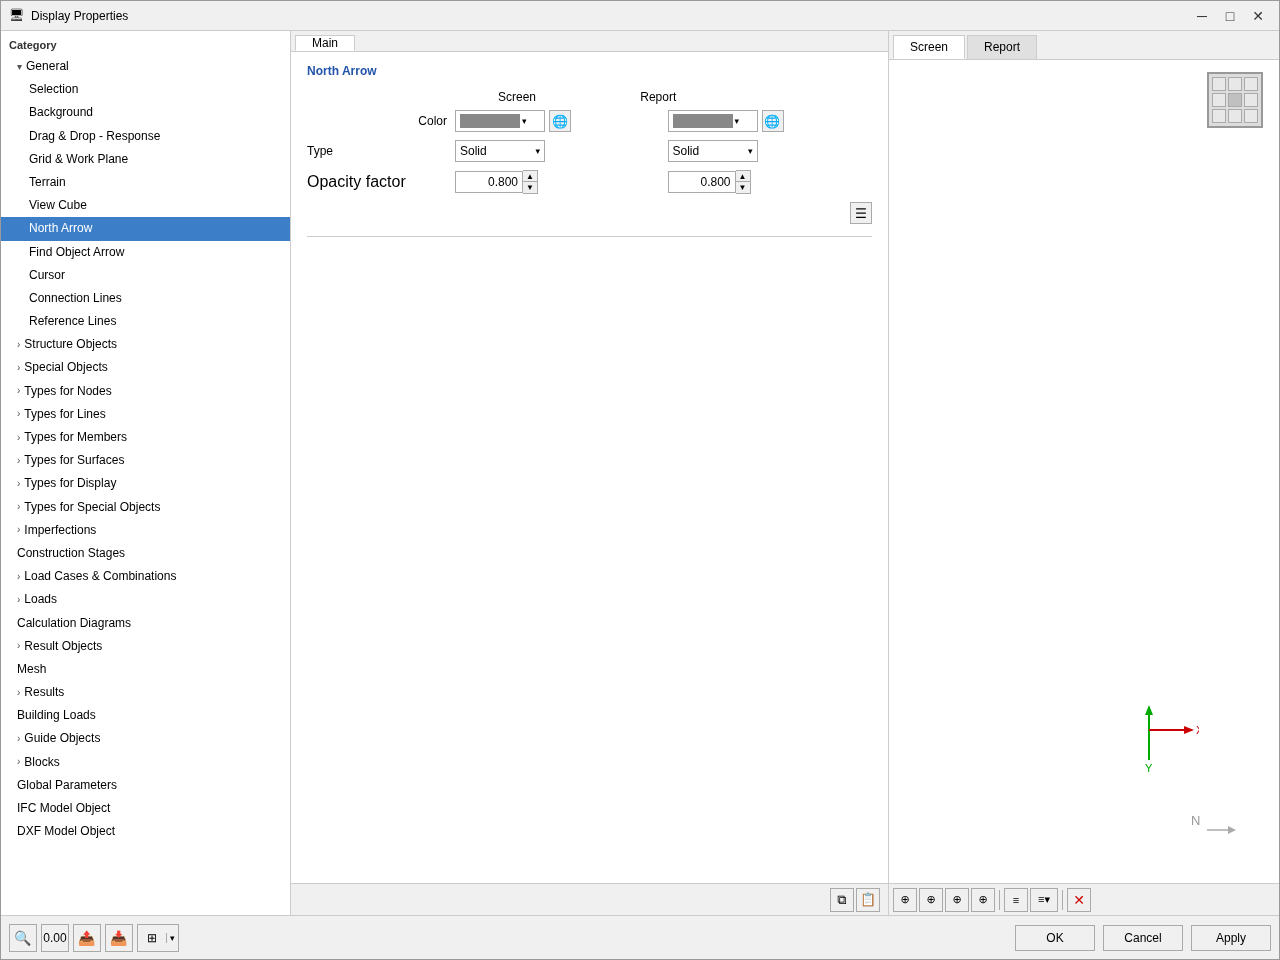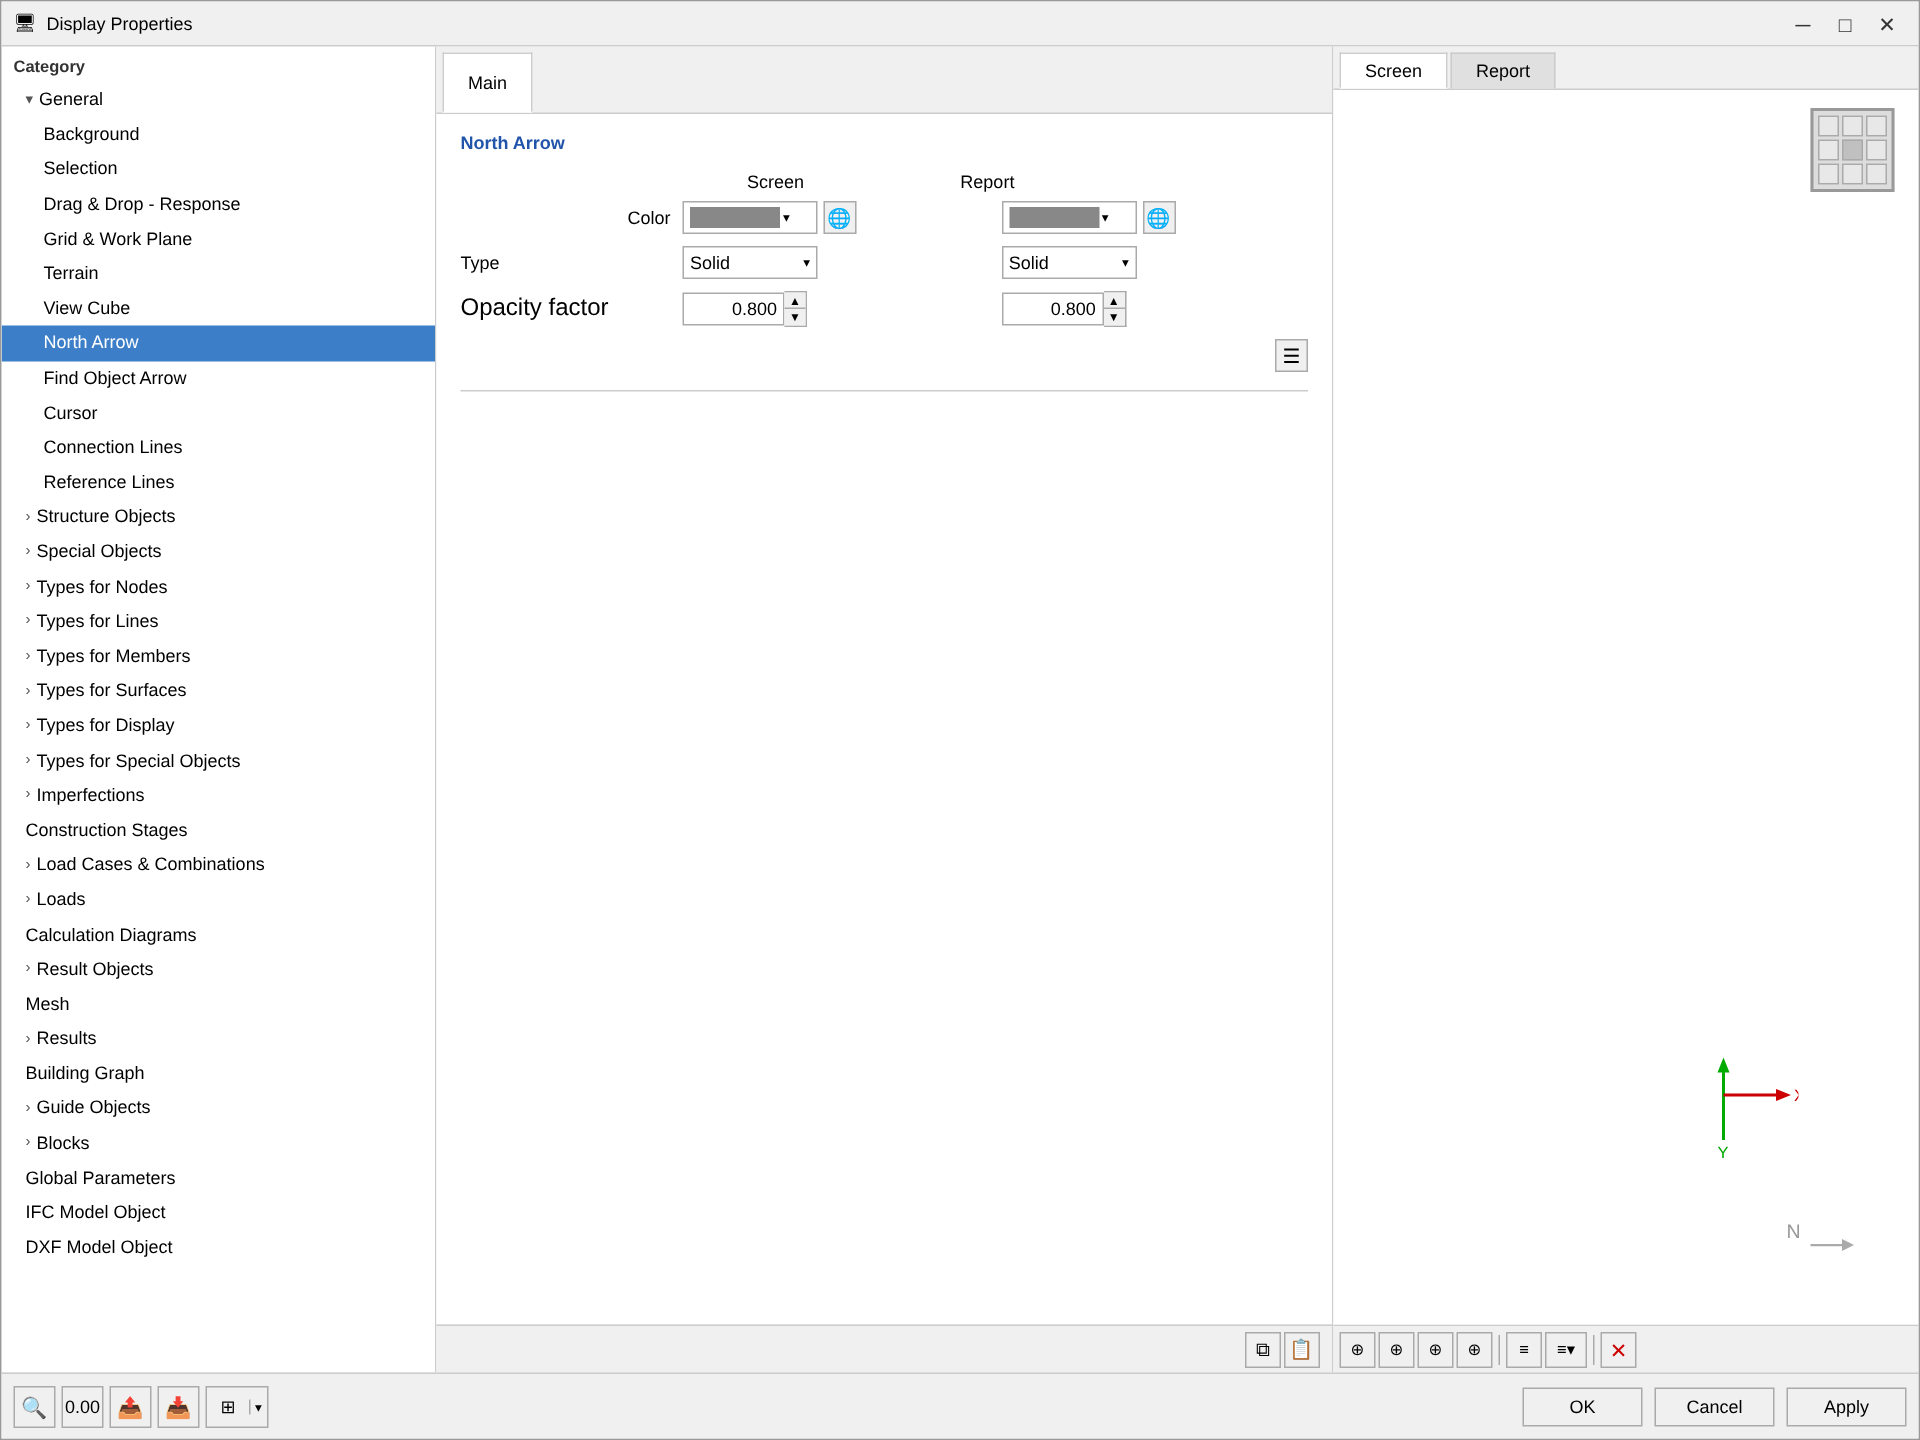--- a/index.html
+++ b/index.html
@@ -19,21 +19,21 @@
     .left-panel { width: 290px; background: #fff; border-right: 1px solid #ccc; overflow-y: auto; padding: 4px 0; }
     .category-label { font-weight: bold; font-size: 11px; padding: 4px 8px; color: #333; }
     .tree-item { padding: 2px 8px 2px 16px; cursor: pointer; display: flex; align-items: center; font-size: 12px; line-height: 1.6; }
     .tree-item.selected { background: #3c7ec7; color: white; }
     .tree-item.indent1 { padding-left: 28px; }
     .tree-item .arrow { margin-right: 4px; font-size: 10px; color: #555; }
 
     
     .middle-panel { flex: 1; display: flex; flex-direction: column; background: #f5f5f5; border-right: 1px solid #ccc; }
     .tab-bar { background: #f0f0f0; border-bottom: 1px solid #ccc; display: flex; padding: 4px 4px 0; }
-    .tab { padding: 12px 16px; border: 1px solid #ccc; border-bottom: none; background: #e0e0e0; cursor: pointer; font-size: 12px; margin-right: 2px; }
+    .tab { padding: 0 16px; border: 1px solid #ccc; border-bottom: none; background: #e0e0e0; cursor: pointer; font-size: 12px; margin-right: 2px; }
     .tab.active { background: #fff; border-bottom: 1px solid #fff; }
     .main-panel-content { flex: 1; background: #fff; padding: 12px 16px; overflow-y: auto; }
 
     .section-title { color: #2255aa; font-size: 12px; font-weight: bold; margin-bottom: 12px; }
 
     .separator-line { border: none; border-top: 1px solid #ccc; margin: 12px 0; }
 
     
     .right-panel { width: 390px; display: flex; flex-direction: column; background: #fff; }
     .preview-tabs { background: #f0f0f0; border-bottom: 1px solid #ccc; display: flex; padding: 4px 4px 0; }
@@ -74,24 +74,24 @@
   <div class="main-content">
 
     <div class="left-panel">
       <div class="category-label">Category</div>
 
       <div class="tree-item">
         <span class="arrow">▾</span>
         <span>General</span>
       </div>
       <div class="tree-item indent1">
+        <span>Selection</span>
+      </div>
+      <div class="tree-item indent1">
         <span>Background</span>
-      </div>
-      <div class="tree-item indent1">
-        <span>Selection</span>
       </div>
       <div class="tree-item indent1">
         <span>Drag &amp; Drop - Response</span>
       </div>
       <div class="tree-item indent1">
         <span>Grid &amp; Work Plane</span>
       </div>
       <div class="tree-item indent1">
         <span>Terrain</span>
       </div>
@@ -168,21 +168,21 @@
         <span>Result Objects</span>
       </div>
       <div class="tree-item">
         <span>Mesh</span>
       </div>
       <div class="tree-item">
         <span class="arrow">›</span>
         <span>Results</span>
       </div>
       <div class="tree-item">
-        <span>Building Graph</span>
+        <span>Building Loads</span>
       </div>
       <div class="tree-item">
         <span class="arrow">›</span>
         <span>Guide Objects</span>
       </div>
       <div class="tree-item">
         <span class="arrow">›</span>
         <span>Blocks</span>
       </div>
       <div class="tree-item">

